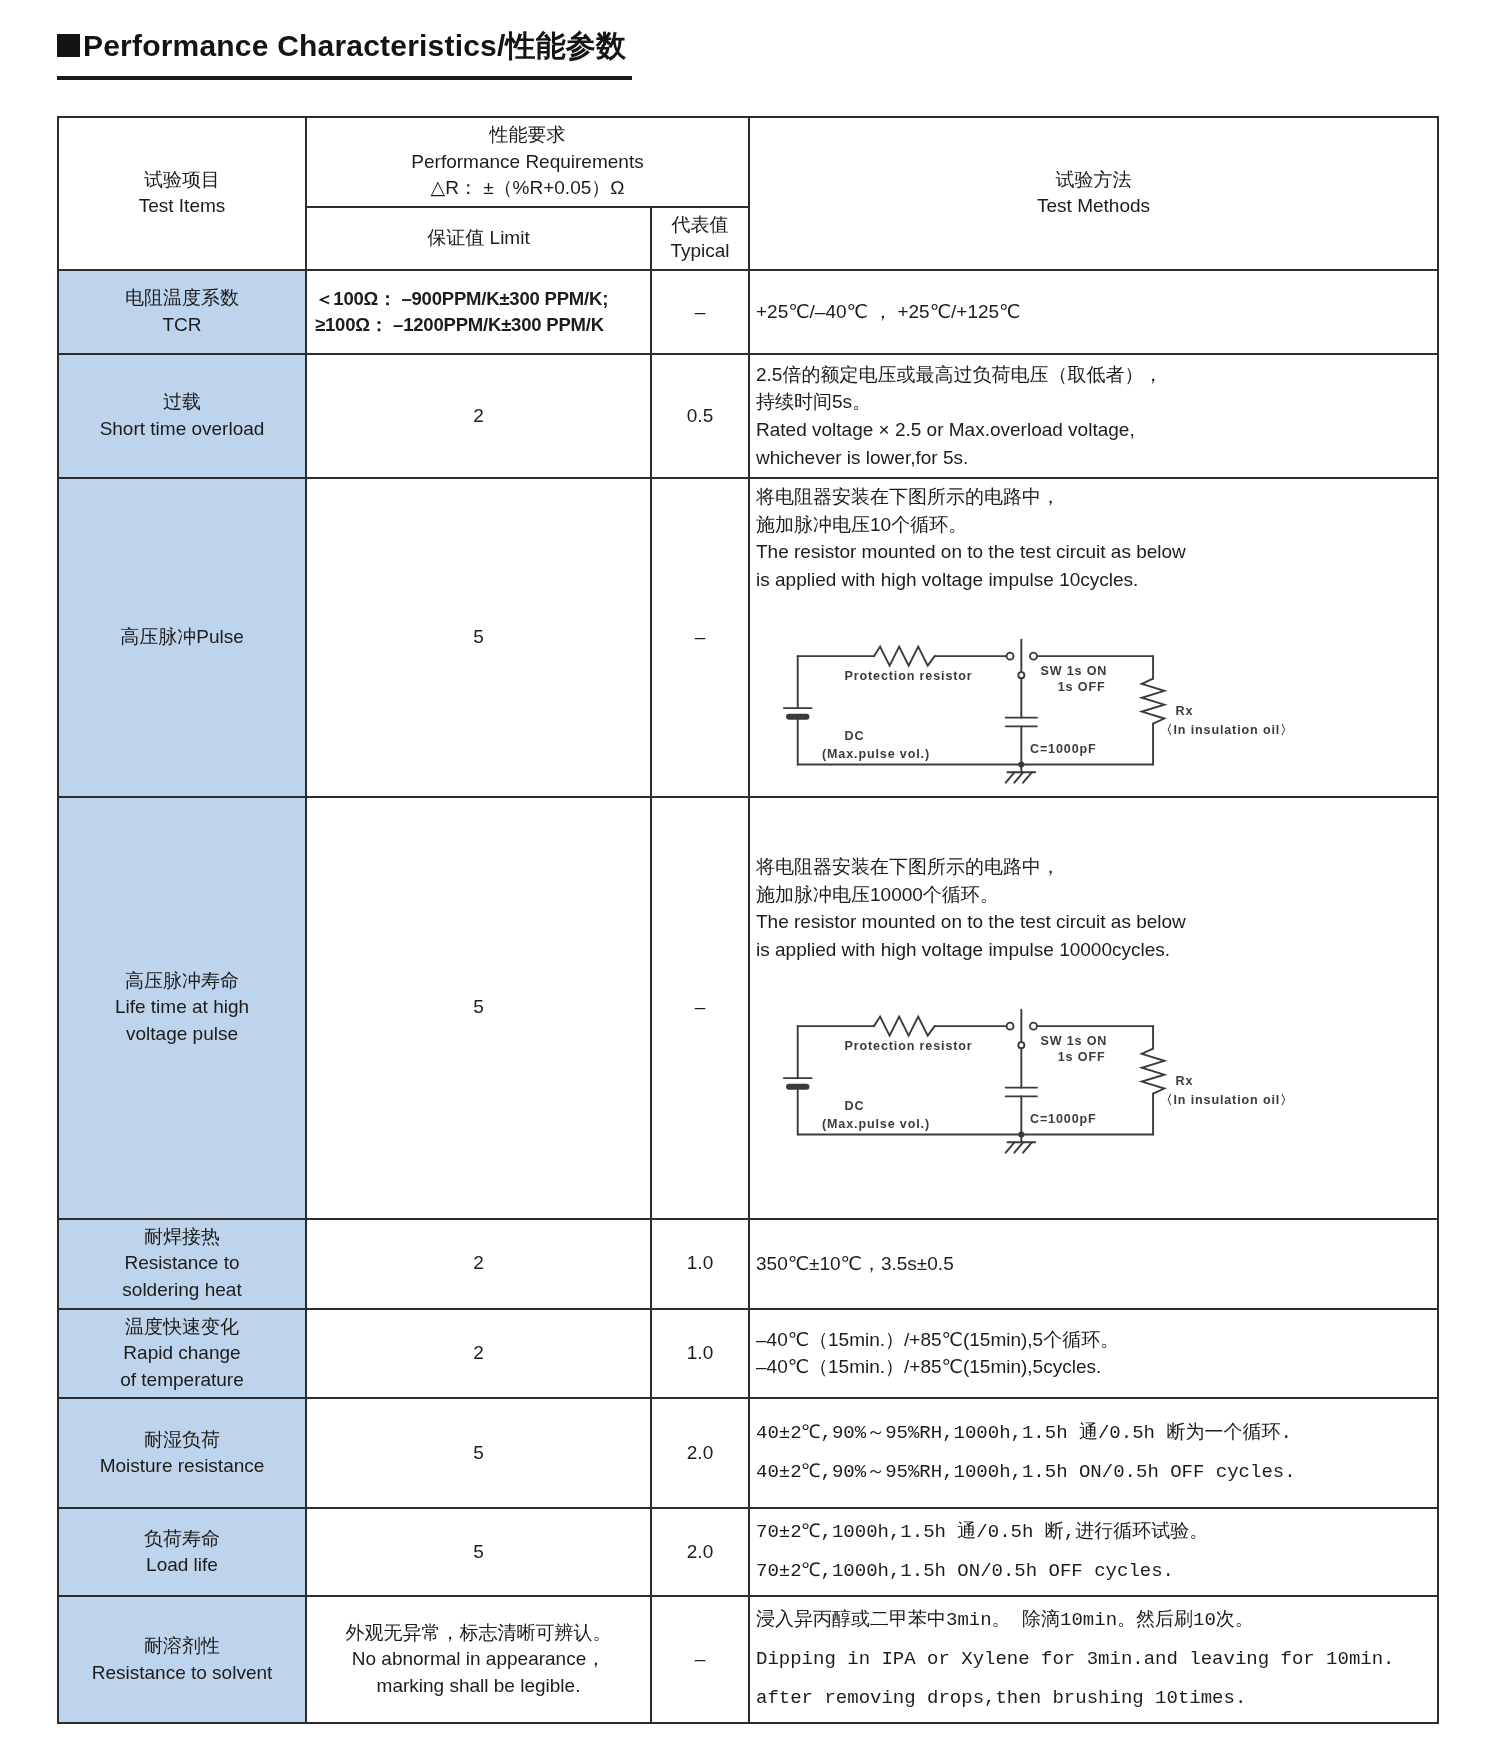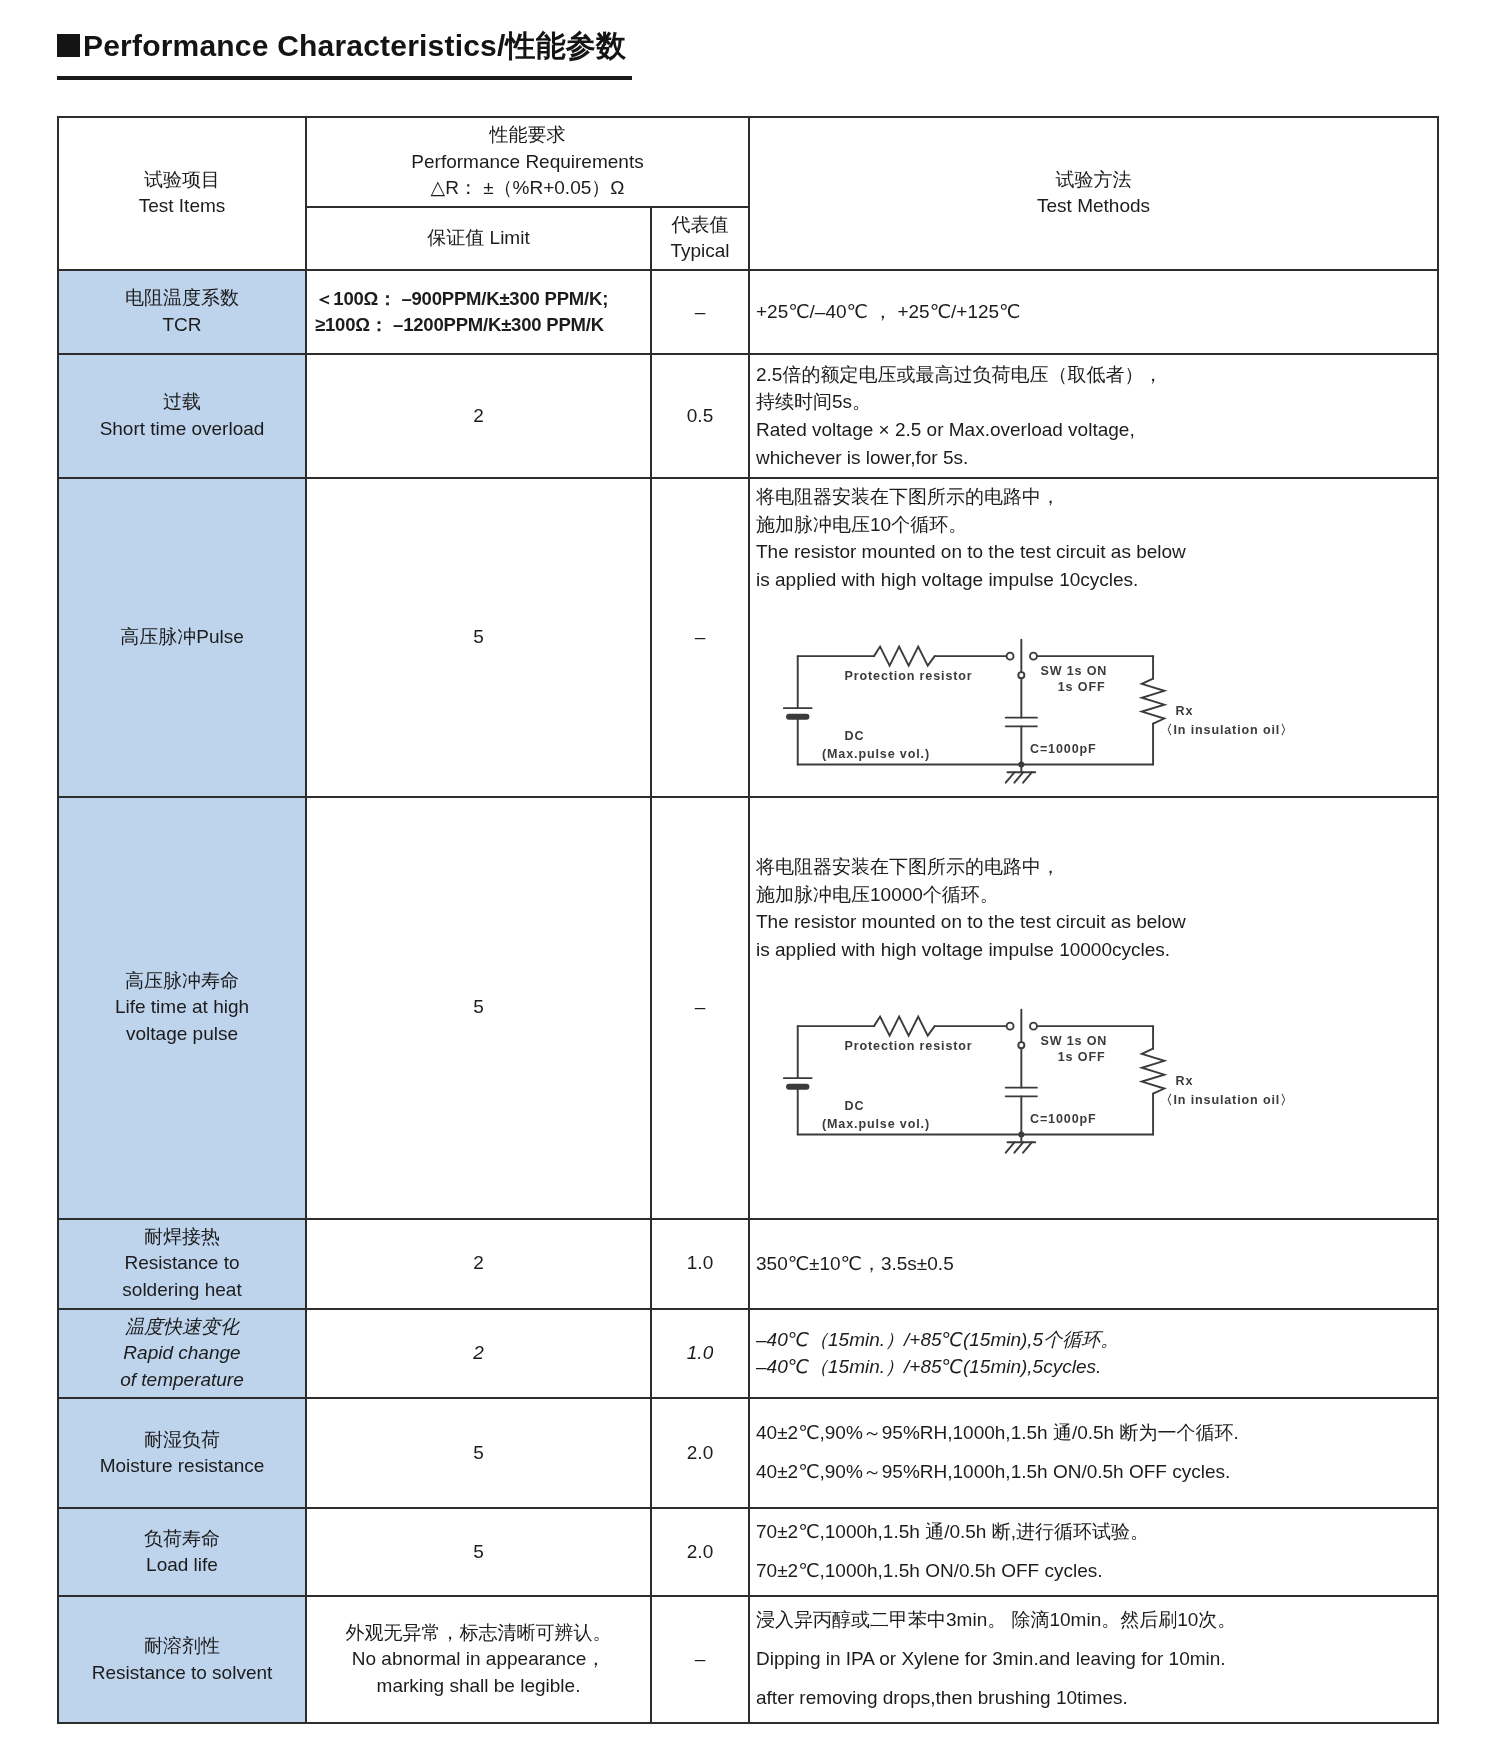--- a/index.html
+++ b/index.html
@@ -53,21 +53,21 @@
     font-size:18.5px;
     letter-spacing:-.2px;
     padding-left:8px;
     font-weight:bold;
   }
   .method-cell{
     text-align:left;
     padding:10px 12px 10px 18px;
   }
   .method-text{ white-space:pre-line; line-height:1.45;}
-  .method-text.spread{ line-height:2.05;}
+  .method-text.spread{ line-height:2.05;font-family:Liberation Mono, monospace;}
   svg.circuit{ display:block; margin:10px 0 4px 14px;}
   svg.circuit text{
     font-family:"Liberation Sans","DejaVu Sans",sans-serif;
     font-size:14.5px;
     font-weight:bold;
     letter-spacing:1px;
     fill:#3b3b3b;
   }
 </style>
 </head>
@@ -245,21 +245,21 @@
 </svg></td>
         </tr>
         <tr style="height: 89px;">
           <td class="item-cell">耐焊接热
 Resistance to
 soldering heat</td>
           <td class="limit-cell">2</td>
           <td class="typical-cell">1.0</td>
           <td class="method-cell"><div class="method-text">350℃±10℃，3.5s±0.5</div></td>
         </tr>
-        <tr style="height: 86px; font-style: italic;">
+        <tr style="height: 86px;">
           <td class="item-cell">温度快速变化
 Rapid change
 of temperature</td>
           <td class="limit-cell">2</td>
           <td class="typical-cell">1.0</td>
           <td class="method-cell"><div class="method-text">–40℃（15min.）/+85℃(15min),5个循环。
 –40℃（15min.）/+85℃(15min),5cycles.</div></td>
         </tr>
         <tr style="height: 110px;">
           <td class="item-cell">耐湿负荷

